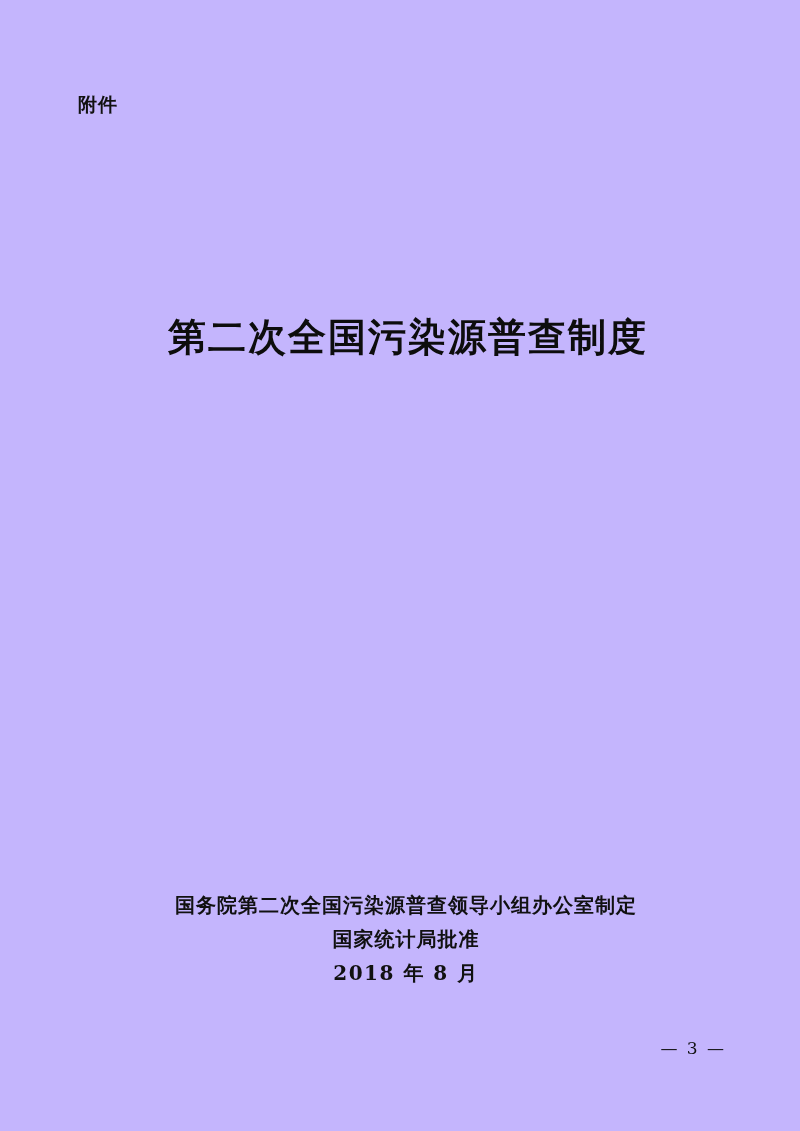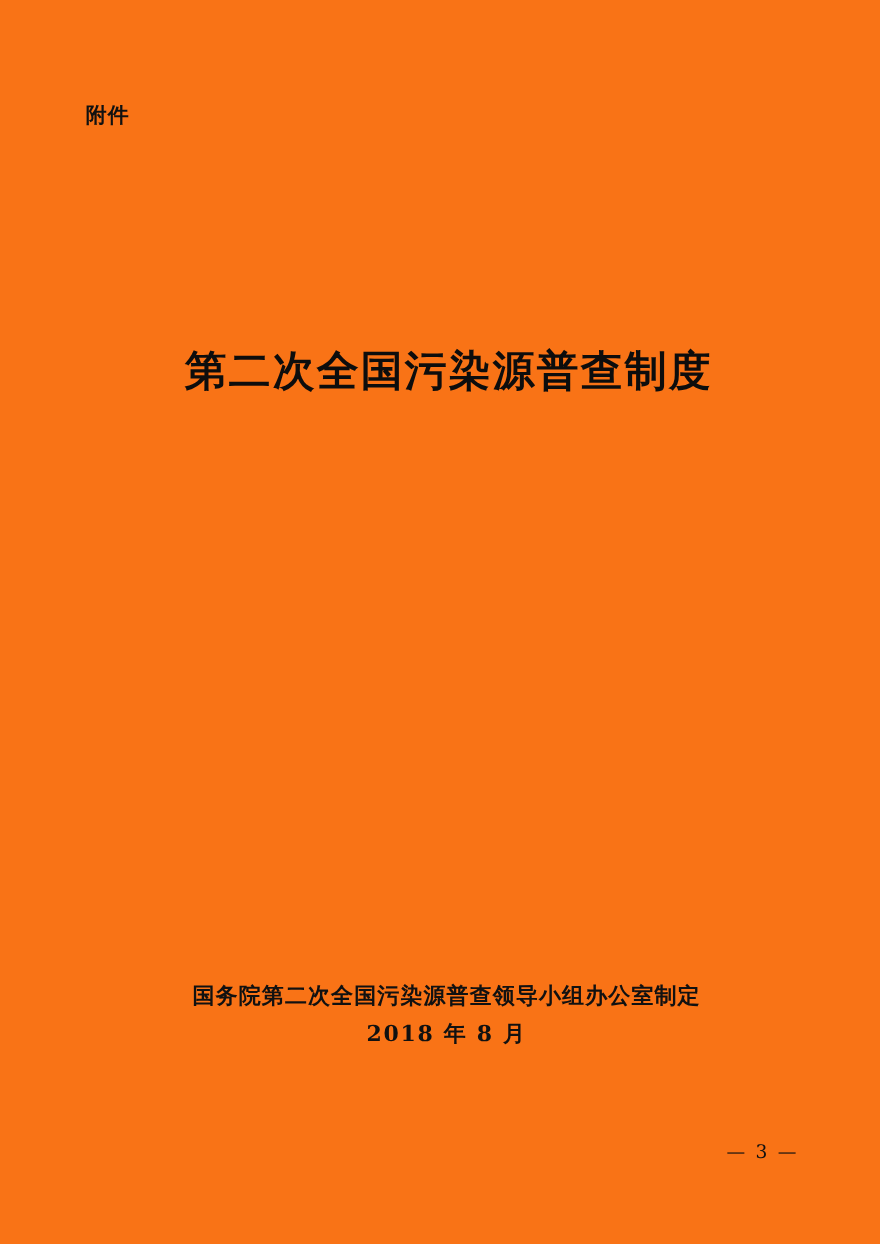--- a/index.html
+++ b/index.html
@@ -8,21 +8,21 @@
     background: #ffffff;
   }
   body {
     font-family: "Liberation Serif", "DejaVu Serif", serif;
     color: #111111;
   }
   .page {
     position: relative;
     width: 800px;
     height: 1131px;
-    background: #f97316;
+    background: #c4b5fd;
     overflow: hidden;
     box-sizing: border-box;
   }
 
   
   .attachment-label {
     position: absolute;
     left: 78px;
     top: 92px;
     font-family: "DejaVu Sans", "Liberation Sans", sans-serif;
@@ -83,18 +83,19 @@
 <body>
 
 <div class="page">
 
   <div class="attachment-label">附件</div>
 
   <div class="doc-title">第二次全国污染源普查制度</div>
 
   <div class="issuer-block">
     <div class="issuer-line">国务院第二次全国污染源普查领导小组办公室制定</div>
+    <div class="issuer-line">国家统计局批准</div>
     <div class="issuer-line date">2018 年 8 月</div>
   </div>
 
   <div class="page-number">— 3 —</div>
 
 </div>
 
 </body></html>

